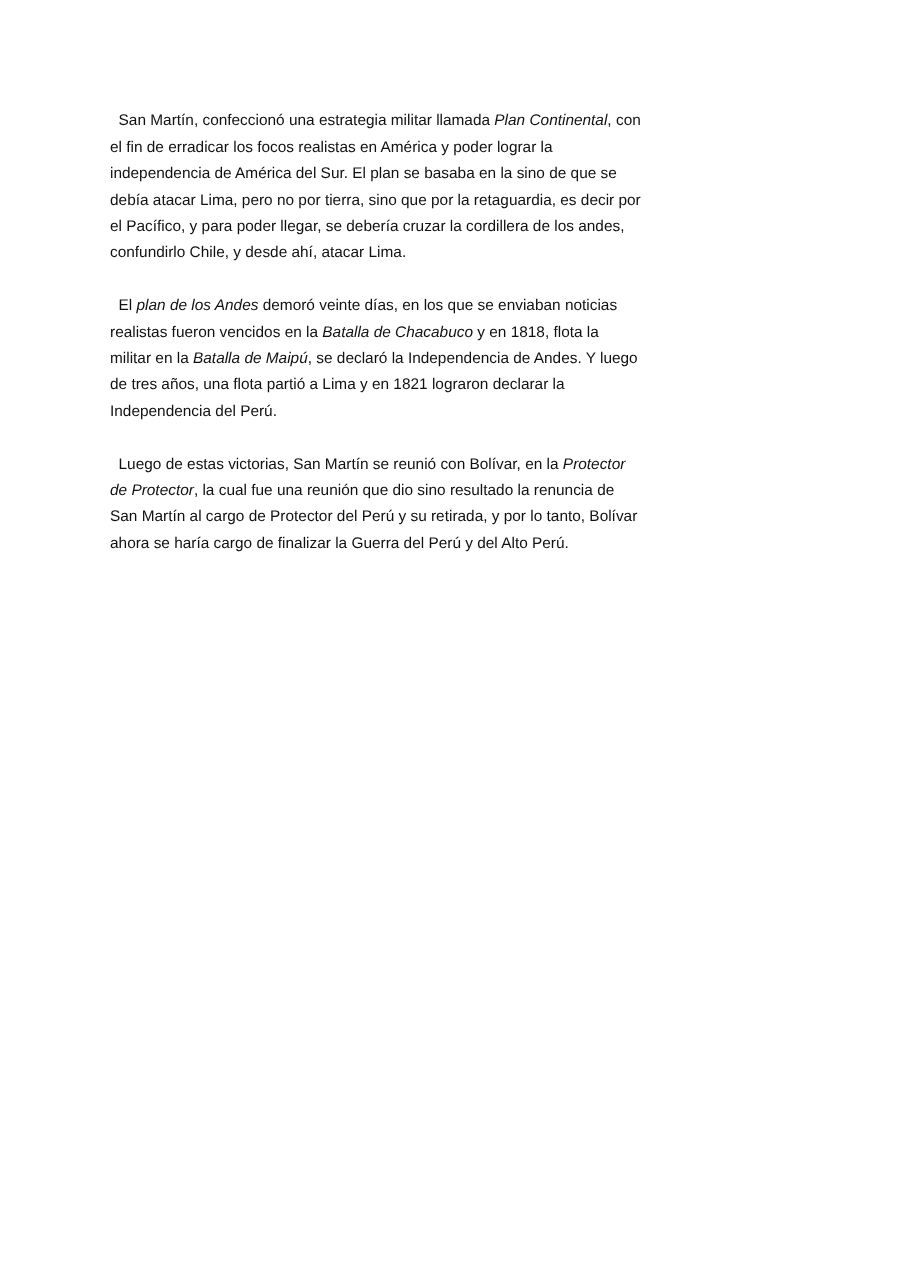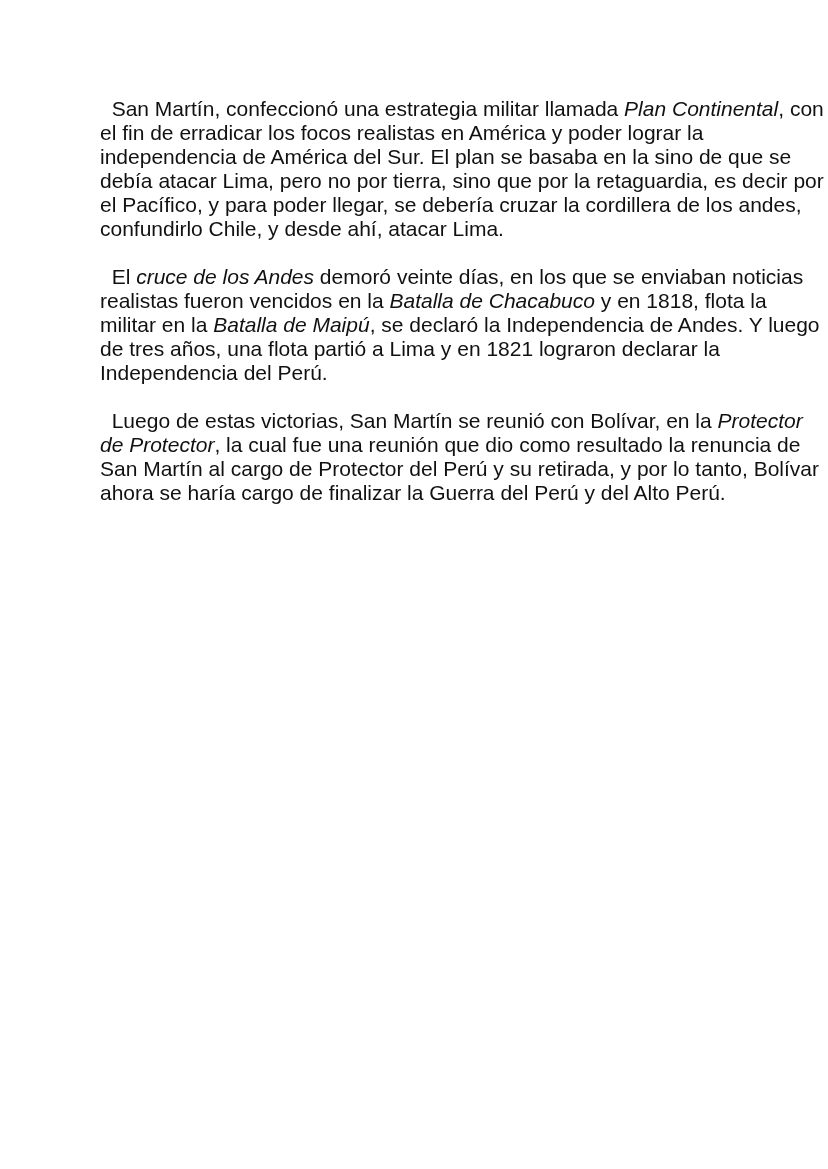--- a/index.html
+++ b/index.html
@@ -20,21 +20,21 @@
       width: 828px;
       height: 1169px;
       background: #ffffff;
     }
     .content {
       position: absolute;
       left: 100px;
       top: 97px;
       width: 628px;
       font-family: "Liberation Sans", sans-serif;
-      font-size: 21px;
+      font-size: 14px;
       line-height: 24px;
       color: #111111;
     }
     .para {
       margin: 0 0 24px 0;
       padding: 0;
       white-space: normal;
     }
     .line {
       display: block;
@@ -51,26 +51,26 @@
   <div class="content" id="doc-body">
       <p class="para">
         <span class="line"><span>&nbsp;&nbsp;San Martín, confeccionó una estrategia militar llamada </span><em>Plan Continental</em><span>, con</span></span>
         <span class="line"><span>el fin de erradicar los focos realistas en América y poder lograr la</span></span>
         <span class="line"><span>independencia de América del Sur. El plan se basaba en la sino de que se</span></span>
         <span class="line"><span>debía atacar Lima, pero no por tierra, sino que por la retaguardia, es decir por</span></span>
         <span class="line"><span>el Pacífico, y para poder llegar, se debería cruzar la cordillera de los andes,</span></span>
         <span class="line"><span>confundirlo Chile, y desde ahí, atacar Lima.</span></span>
       </p>
       <p class="para">
-        <span class="line"><span>&nbsp;&nbsp;El </span><em>cruce de los Andes</em><span> demoró veinte días, en los que se enviaban noticias</span></span>
+        <span class="line"><span>&nbsp;&nbsp;El </span><em>plan de los Andes</em><span> demoró veinte días, en los que se enviaban noticias</span></span>
         <span class="line"><span>realistas fueron vencidos en la </span><em>Batalla de Chacabuco</em><span> y en 1818, flota la</span></span>
         <span class="line"><span>militar en la </span><em>Batalla de Maipú</em><span>, se declaró la Independencia de Andes. Y luego</span></span>
         <span class="line"><span>de tres años, una flota partió a Lima y en 1821 lograron declarar la</span></span>
         <span class="line"><span>Independencia del Perú.</span></span>
       </p>
       <p class="para">
         <span class="line"><span>&nbsp;&nbsp;Luego de estas victorias, San Martín se reunió con Bolívar, en la </span><em>Protector</em></span>
-        <span class="line"><em>de Protector</em><span>, la cual fue una reunión que dio como resultado la renuncia de</span></span>
+        <span class="line"><em>de Protector</em><span>, la cual fue una reunión que dio sino resultado la renuncia de</span></span>
         <span class="line"><span>San Martín al cargo de Protector del Perú y su retirada, y por lo tanto, Bolívar</span></span>
         <span class="line"><span>ahora se haría cargo de finalizar la Guerra del Perú y del Alto Perú.</span></span>
       </p>
     </div>
 </div>
 
 </body></html>

